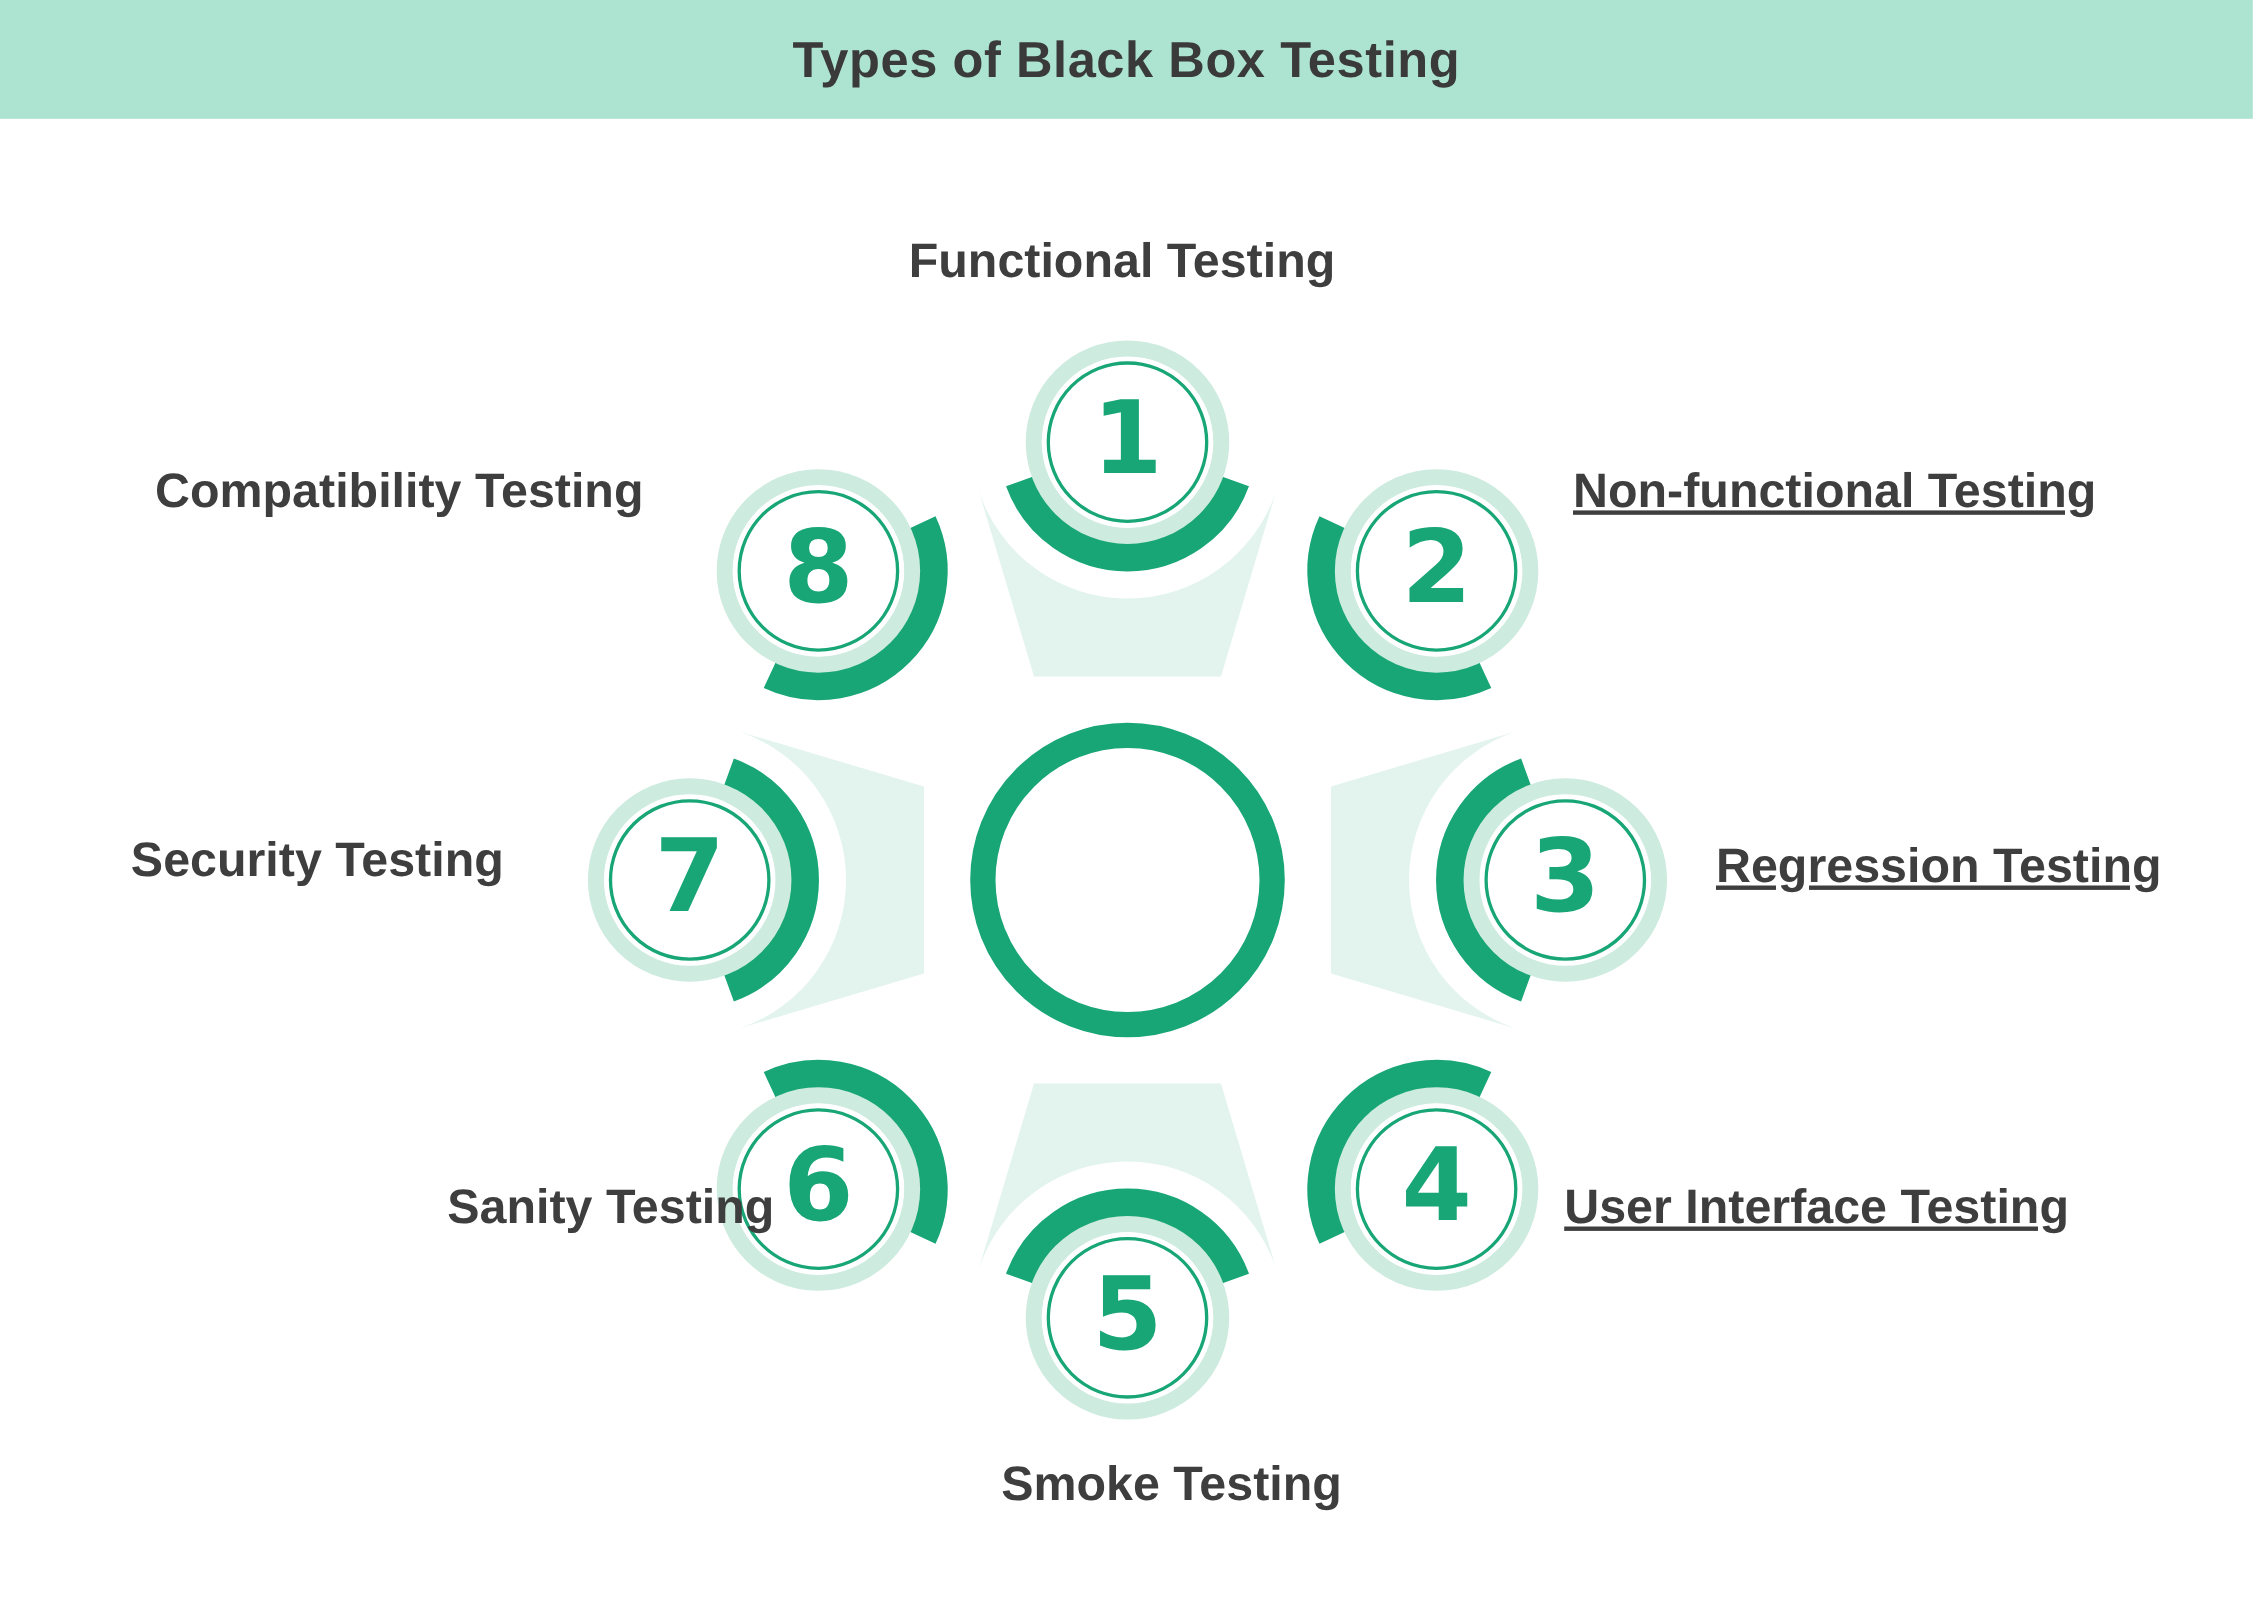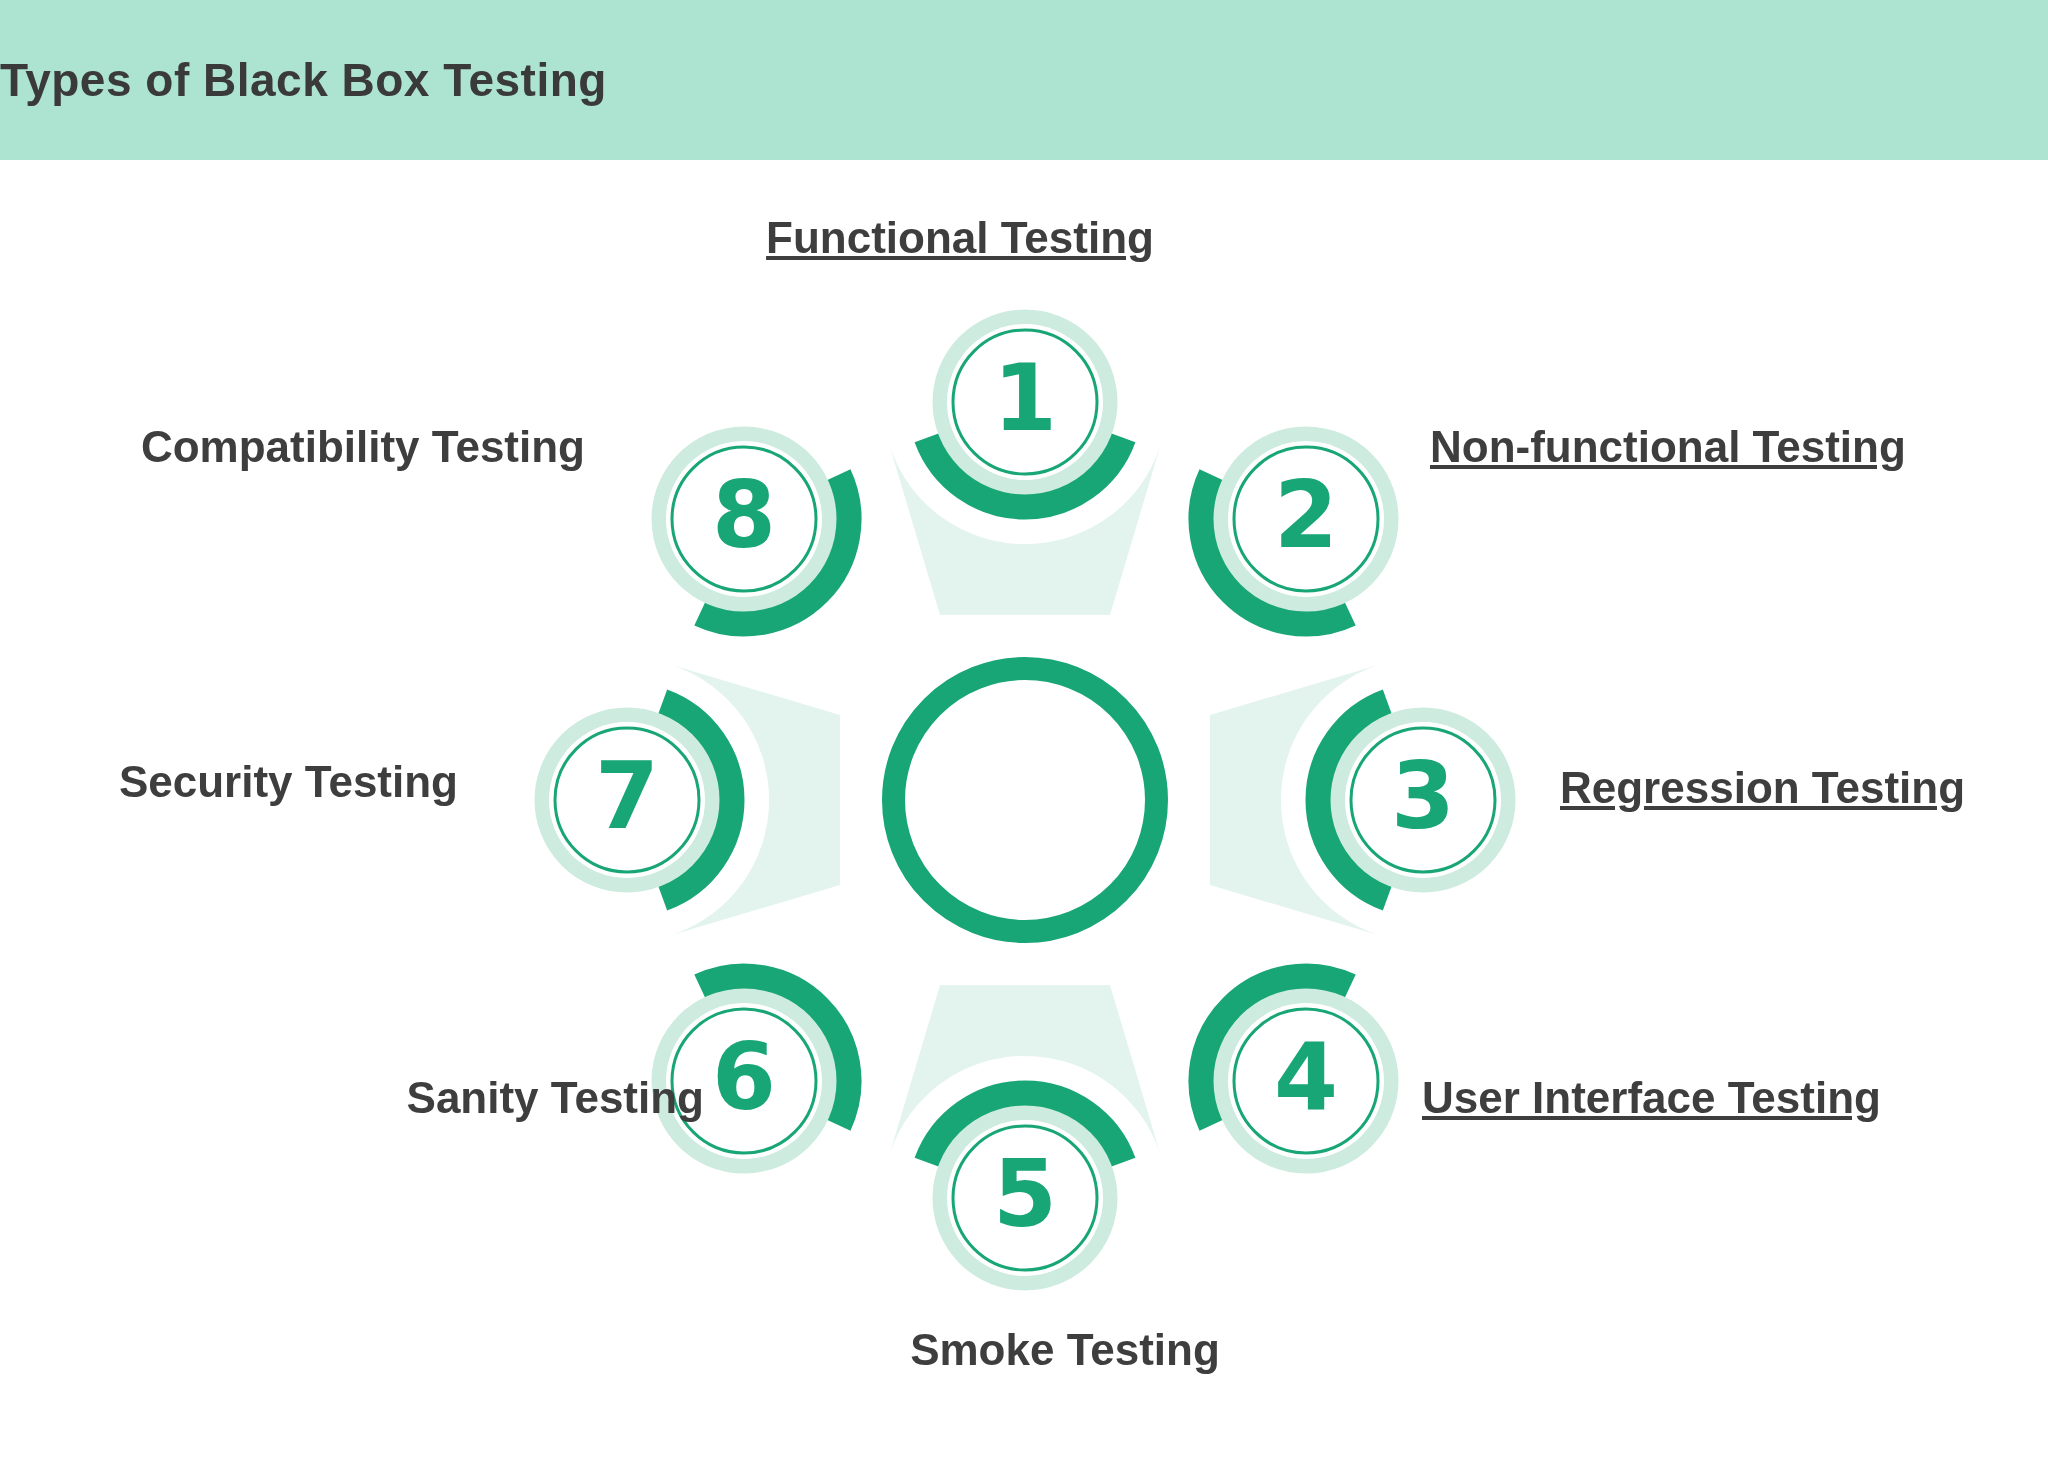--- a/index.html
+++ b/index.html
@@ -13,25 +13,25 @@
     overflow: hidden;
     background: #FFFFFF;
     font-family: "Liberation Sans", sans-serif;
   }
 
   
   .header {
     position: absolute;
     left: 0; top: 0;
     width: 2048px;
-    height: 160px;
+    height: 108px;
     background: #ACE3D1;
     display: flex;
     align-items: center;
-    justify-content: flex-start;
+    justify-content: center;
   }
   .header .title {
     font-size: 46px;
     font-weight: bold;
     color: #3A3A3A;
     letter-spacing: 0.5px;
   }
 
   
   .diagram-svg {
@@ -67,21 +67,21 @@
     font-size: 44px;
     font-weight: bold;
     color: #3E3E3E;
     white-space: nowrap;
     line-height: 1;
   }
   .lbl-center-x { transform: translate(-50%, -50%); }
   .lbl-left-anchor { transform: translate(0, -50%); text-decoration: underline; }
   .lbl-right-anchor { transform: translate(0, -50%); text-align: right; }
 
-  .lbl-1 { left: 960px; top: 238px; text-decoration: underline;  }   
+  .lbl-1 { left: 1020px; top: 238px;  }   
   .lbl-2 { left: 1430px; top: 447px;  }   
   .lbl-3 { left: 1560px; top: 788px;  }   
   .lbl-4 { left: 1422px; top: 1098px; }   
   .lbl-5 { left: 1022px; top: 1350px; margin-left: 43px; }   
   .lbl-6 { right: 1344px; top: 1098px; }  
   .lbl-7 { right: 1590px; top: 782px;  }  
   .lbl-8 { right: 1463px; top: 447px;  }  
 </style>
 </head>
 <body>

